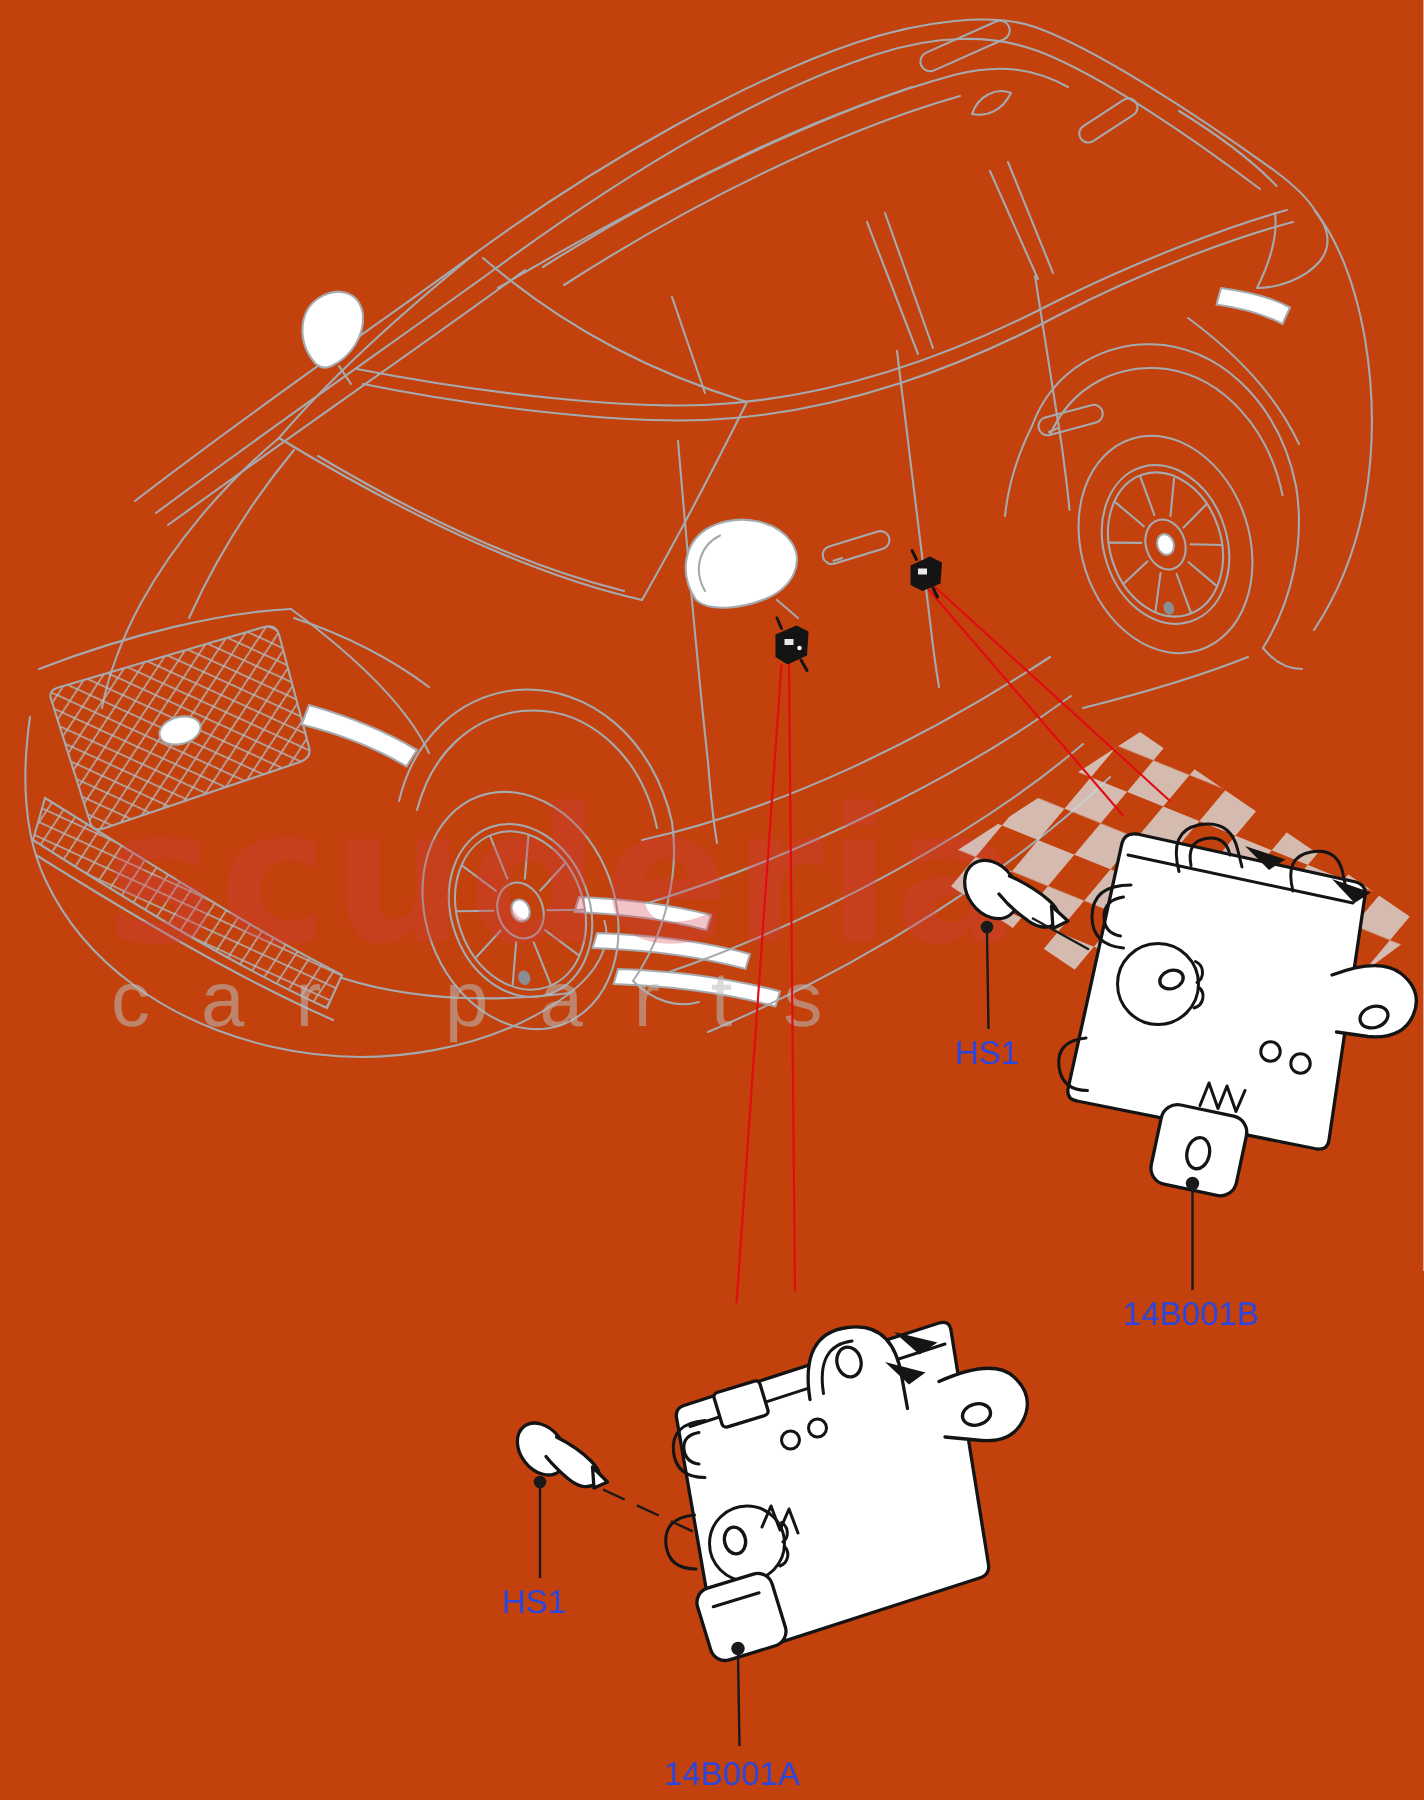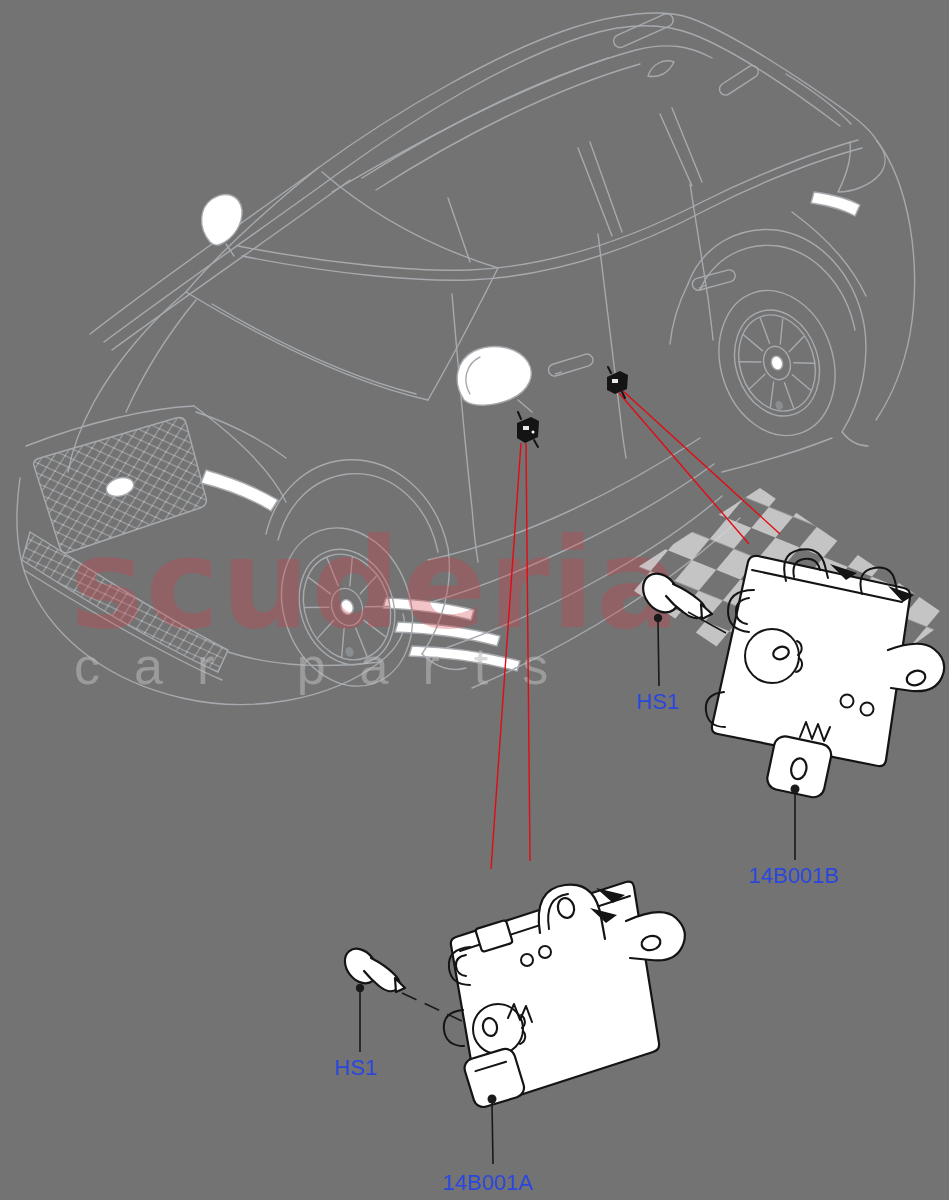--- a/index.html
+++ b/index.html
@@ -1,16 +1,16 @@
 <!DOCTYPE html>
 <html><head>
 <meta charset="utf-8">
 <style>
   html,body{margin:0;padding:0;background:#ffffff;}
-  .stage{position:relative;width:949px;height:1200px;background:#737373;overflow:hidden;
+  .stage{position:relative;width:949px;height:1200px;background:#c2410c;overflow:hidden;
          font-family:"Liberation Sans",sans-serif;}
   .cl{fill:none;stroke:#a6aaae;stroke-width:1.4;stroke-linecap:round;stroke-linejoin:round}
   .cf{fill:#ffffff;stroke:#a6aaae;stroke-width:1.4;stroke-linejoin:round}
   .ml{fill:#ffffff;stroke:#141414;stroke-width:2.2;stroke-linecap:round;stroke-linejoin:round}
   .mlt{fill:none;stroke:#141414;stroke-width:2;stroke-linecap:round;stroke-linejoin:round}
   .mlf{fill:#141414;stroke:none}
   .lead{stroke:#1a1a1a;stroke-width:1.6;fill:none}
   .red{stroke:#e30b13;stroke-width:1.4;fill:none}
   .lbl{font:22px "Liberation Sans",sans-serif;fill:#2a46e0;text-anchor:middle;cursor:pointer}
   .wm-brand{font:bold 124px "DejaVu Sans",sans-serif;fill:#d63a44;fill-opacity:0.30;letter-spacing:2px}

